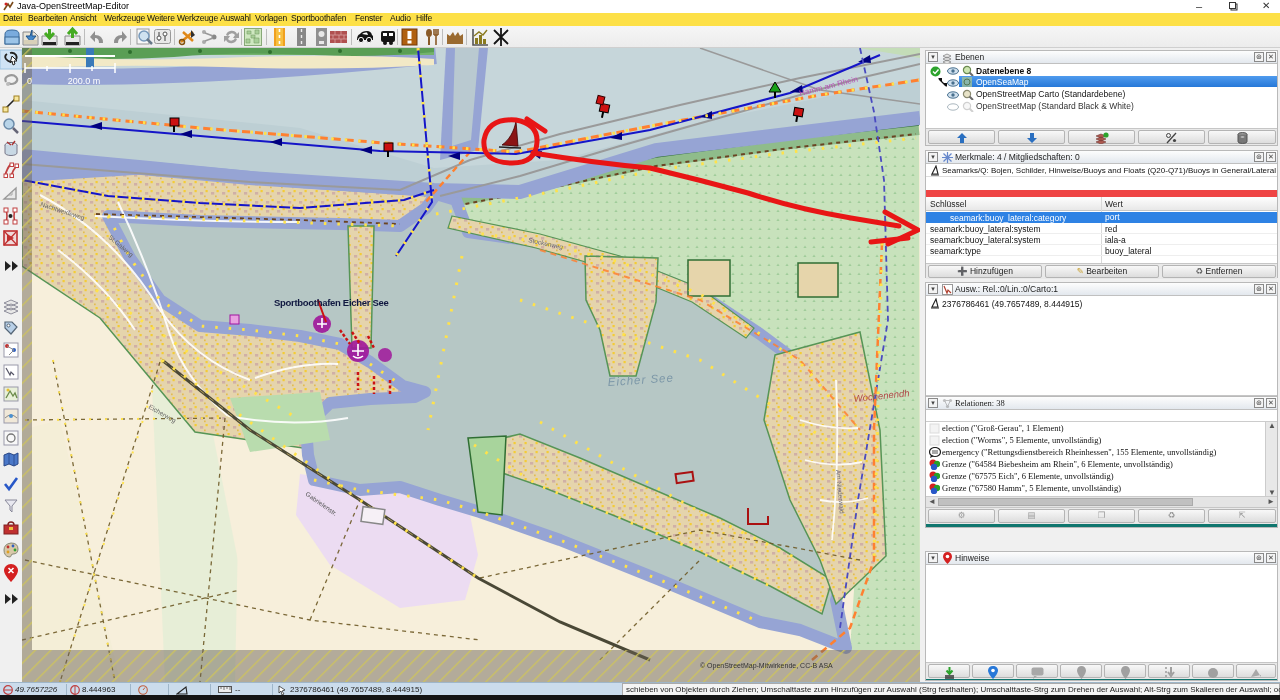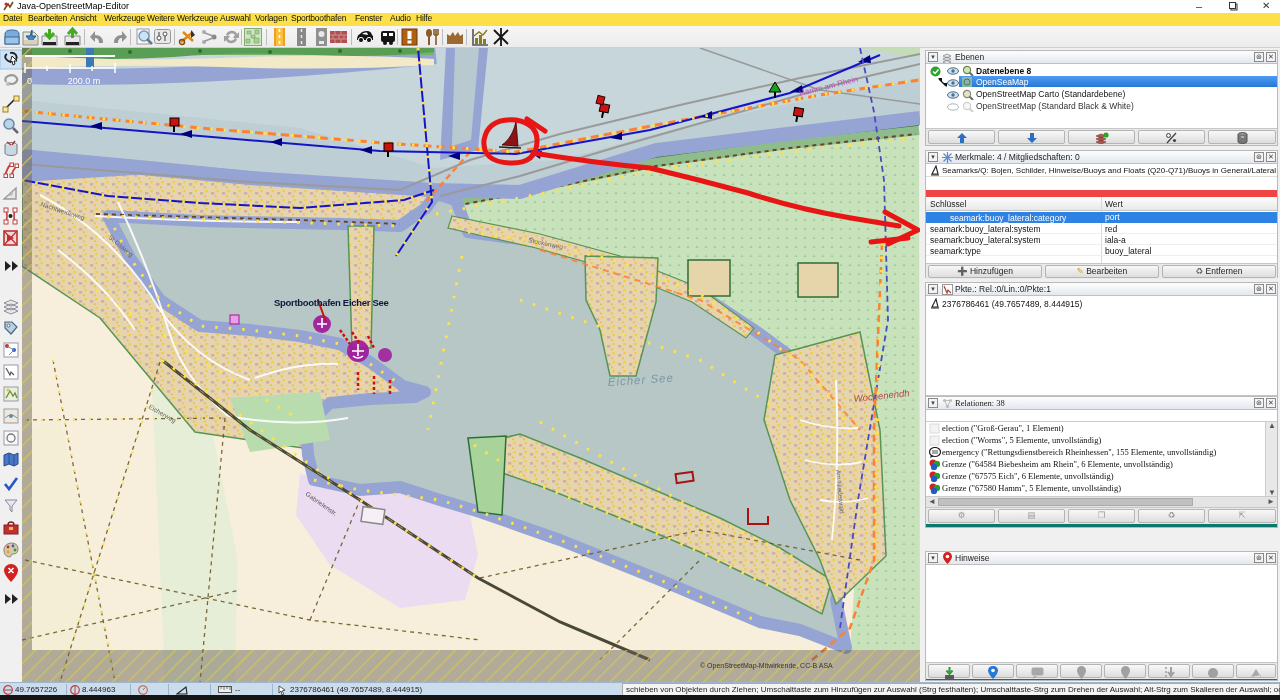--- a/index.html
+++ b/index.html
@@ -718,21 +718,21 @@
   </div>
 </div>
 
 <div class="panel" style="top:234px;height:130px;">
   <div class="phead">
     <div class="phbtn" style="left:2px;">▾</div>
     <svg class="abs" style="left:16px;top:1px" width="11" height="11">
           <rect x="0.5" y="0.5" width="10" height="10" fill="#fff" stroke="#999"></rect>
           <path d="M2 2 L5 9 L6 6 L9 9" stroke="#b04030" stroke-width="1.2" fill="none"></path>
         </svg>
-    <span class="ttl">Pkte.: Rel.:0/Lin.:0/Pkte:1</span>
+    <span class="ttl">Ausw.: Rel.:0/Lin.:0/Carto:1</span>
     <div class="phbtn" style="right:13px;">⊛</div>
     <div class="phbtn" style="right:1px;">✕</div>
   </div>
   <div class="pwhite" style="height:99px;">
     <svg class="abs" style="left:3px;top:2px" width="10" height="11">
           <path d="M7 1 L3 9 L9 9 Z" fill="none" stroke="#222" stroke-width="1.1"></path>
           <path d="M2 10 H10" stroke="#222"></path>
         </svg>
     <span class="srow" style="left:16px;top:3px;">2376786461 (49.7657489, 8.444915)</span>
   </div>
@@ -860,21 +860,21 @@
             <path d="M1 10 L6 2 L11 10 Z M1 10 H11 V8" fill="#a8a8a8"></path>
           </svg></div>
   </div>
 </div>
 </div>
 <div id="statusbar">
   <svg class="abs" style="left:3px;top:2px" width="10" height="10">
       <circle cx="5" cy="5" r="4.3" fill="none" stroke="#c04040" stroke-width="1.2"></circle>
       <path d="M1 5 H9" stroke="#c04040"></path>
     </svg>
-  <span class="abs" style="left:15px;top:2px;">49.7657226</span>
+  <span class="abs" style="left:15px;top:2px;font-style:italic;">49.7657226</span>
   <div class="abs" style="left:66px;top:1px;width:1px;height:11px;background:#9fb6c9"></div>
   <svg class="abs" style="left:70px;top:2px" width="10" height="10">
       <circle cx="5" cy="5" r="4.3" fill="none" stroke="#c04040" stroke-width="1.2"></circle>
       <path d="M5 1 V9" stroke="#c04040"></path>
     </svg>
   <span class="abs" style="left:82px;top:2px;">8.444963</span>
   <div class="abs" style="left:130px;top:1px;width:1px;height:11px;background:#9fb6c9"></div>
   <svg class="abs" style="left:138px;top:2px" width="10" height="10">
       <circle cx="5" cy="5" r="4.3" fill="none" stroke="#c06040" stroke-width="1.1"></circle>
       <path d="M5 5 L7 2.5" stroke="#c06040"></path>

